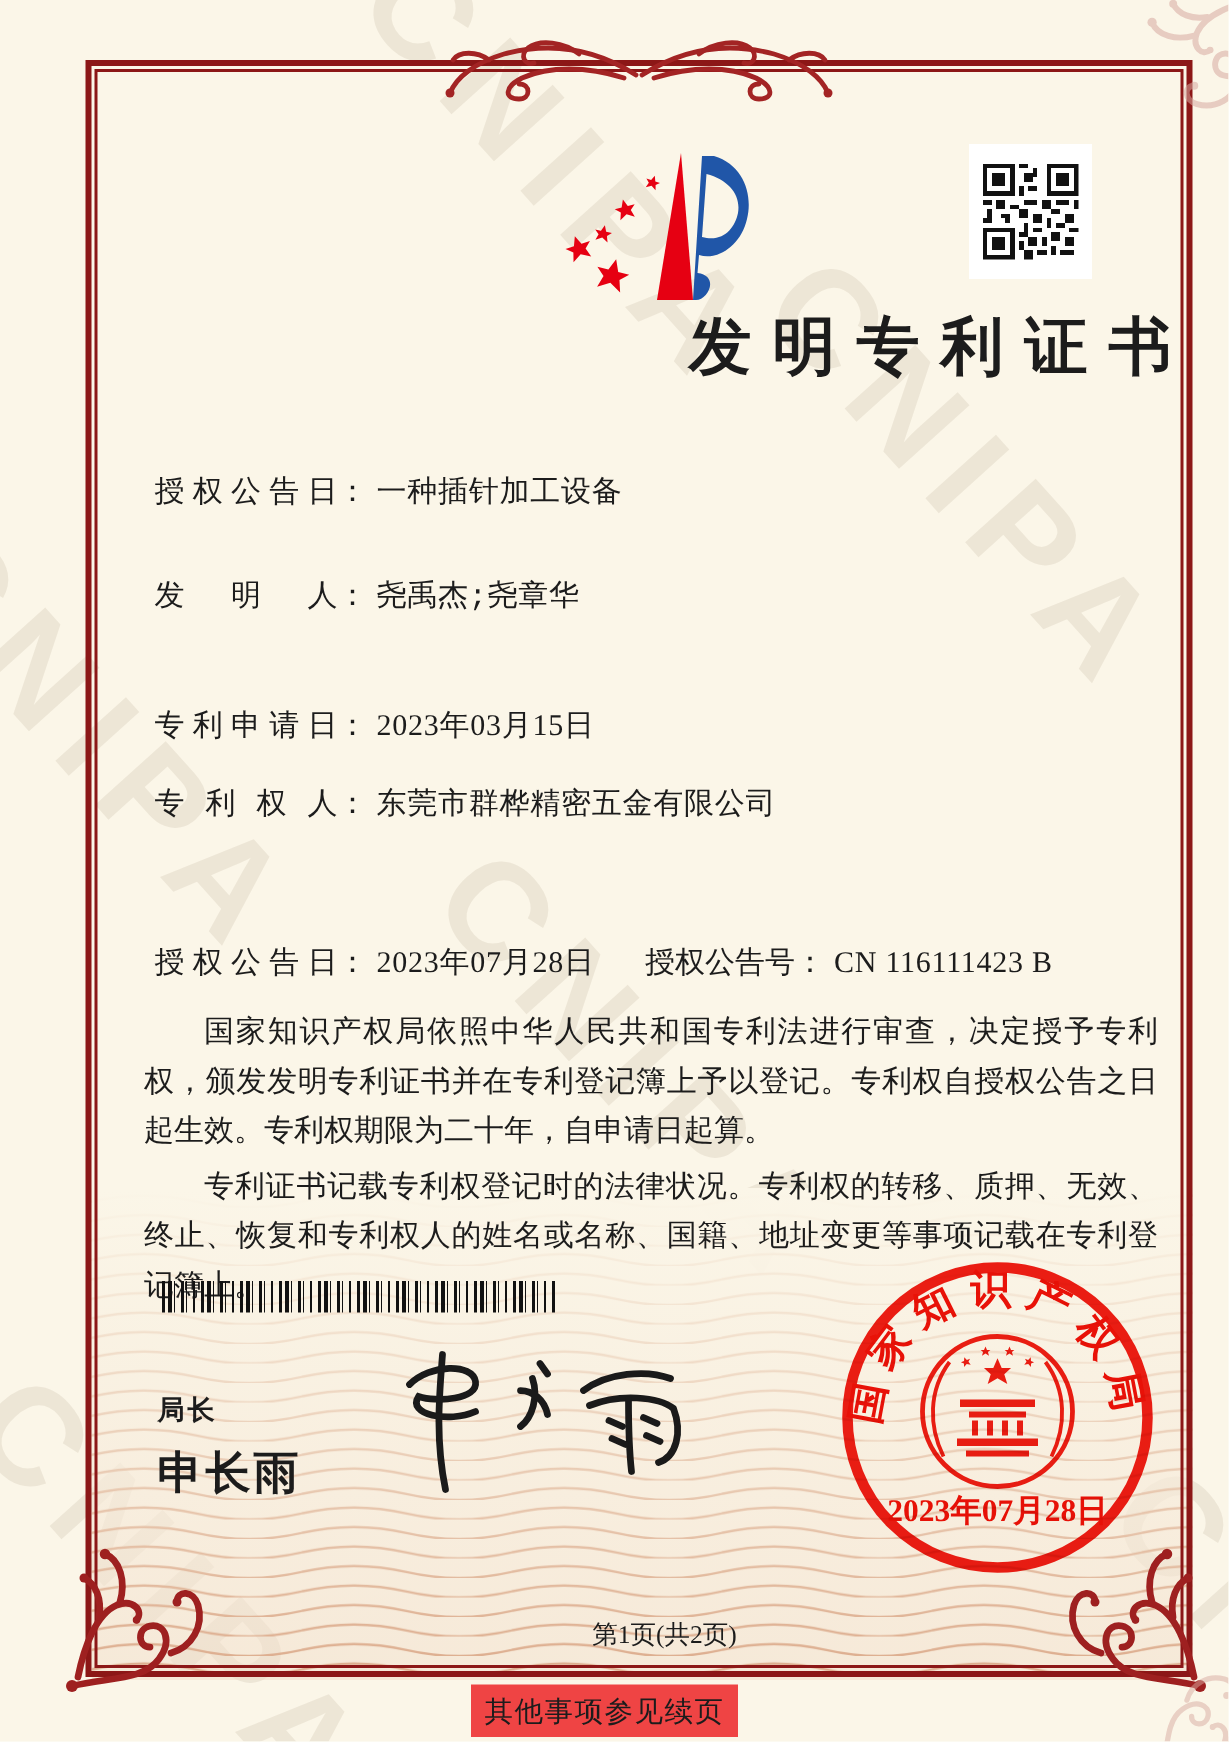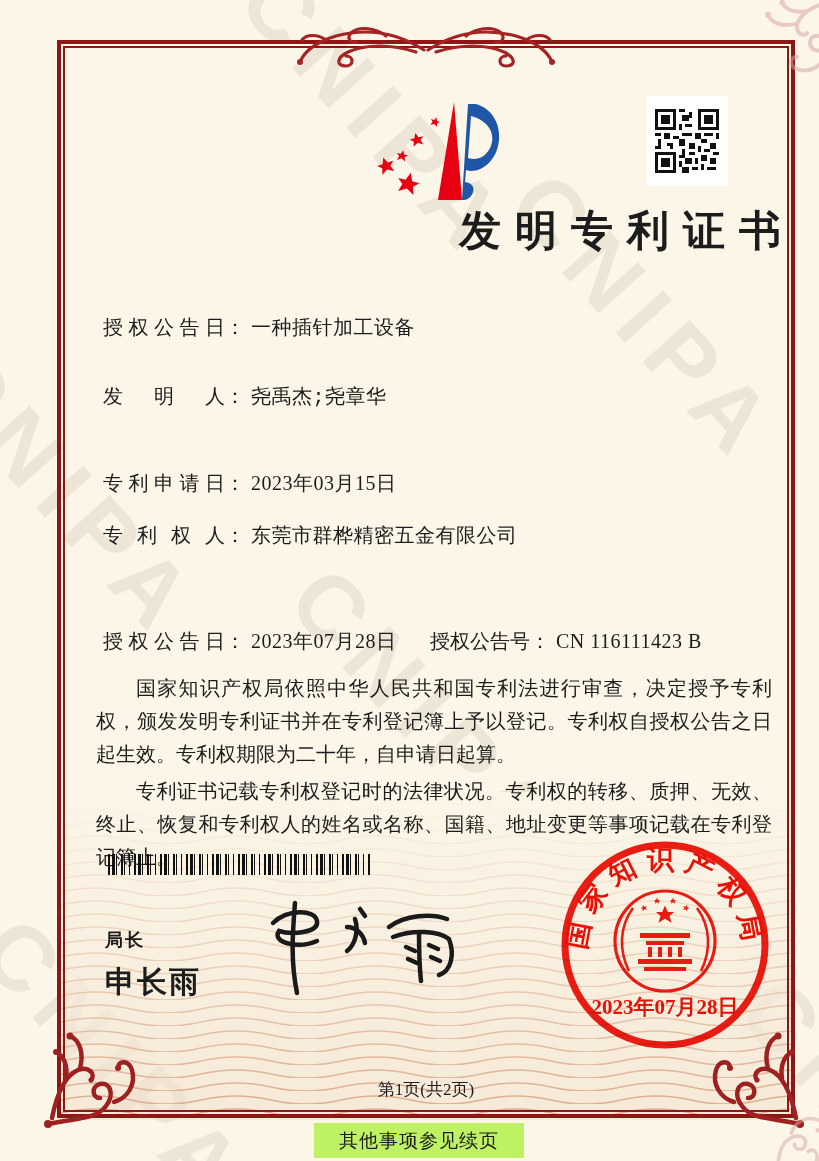--- a/index.html
+++ b/index.html
@@ -74,25 +74,25 @@
     font-family:"Liberation Sans","DejaVu Sans",sans-serif;
     font-size:18px;font-weight:600;letter-spacing:2px;
   }
   .director-name{
     position:absolute;left:105px;top:962px;
     font-family:Liberation Serif, serif;
     font-size:30px;font-weight:600;letter-spacing:2px;
   }
   .page-num{
     position:absolute;left:57px;top:1078px;width:738px;
-    text-align:center;font-size:17px;
+    text-align:center;font-size:17px;padding-left:17px;
   }
   .note-box{
-    position:absolute;left:314px;top:1123px;width:210px;height:35px;
-    background:#bef264;
+    position:absolute;left:314px;top:1123px;width:178px;height:35px;
+    background:#ef4444;
     display:flex;align-items:center;justify-content:center;
     font-size:19px;letter-spacing:1px;
   }
   .seal{position:absolute;left:558px;top:838px;mix-blend-mode:multiply;}
   .sig{position:absolute;left:243px;top:897px;}
   svg{display:block;}
 </style>
 </head>
 <body>
 

